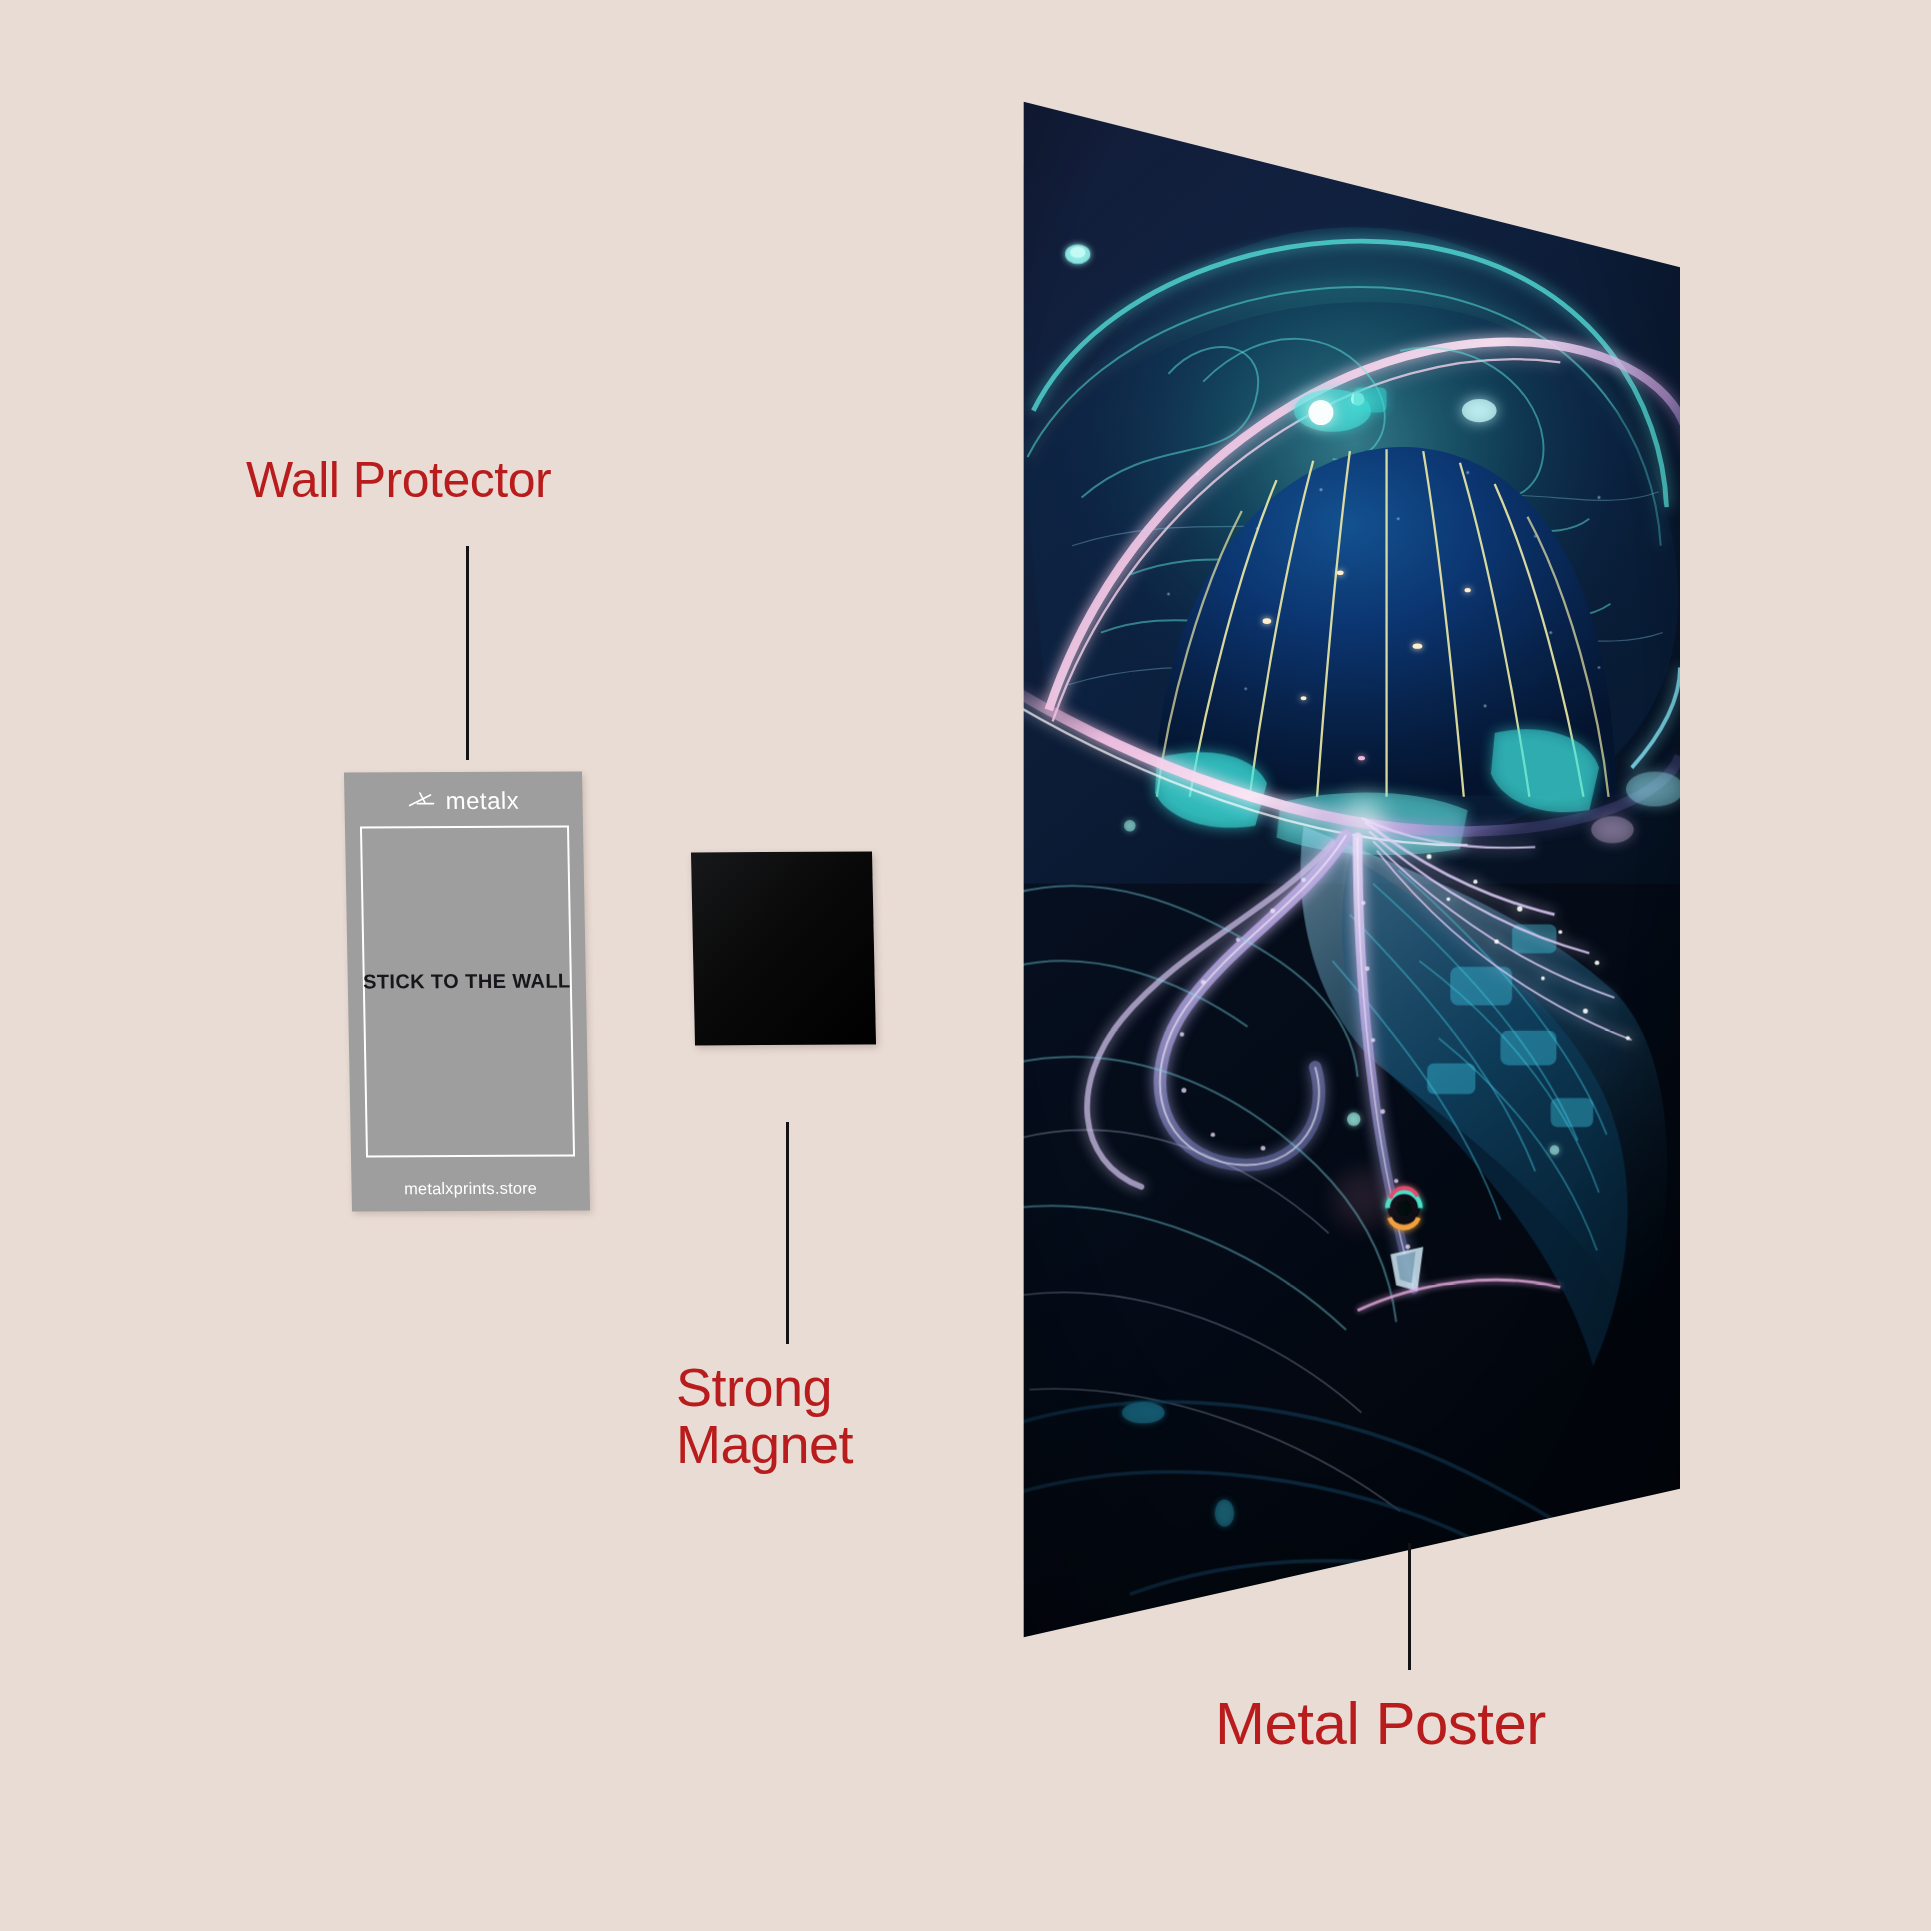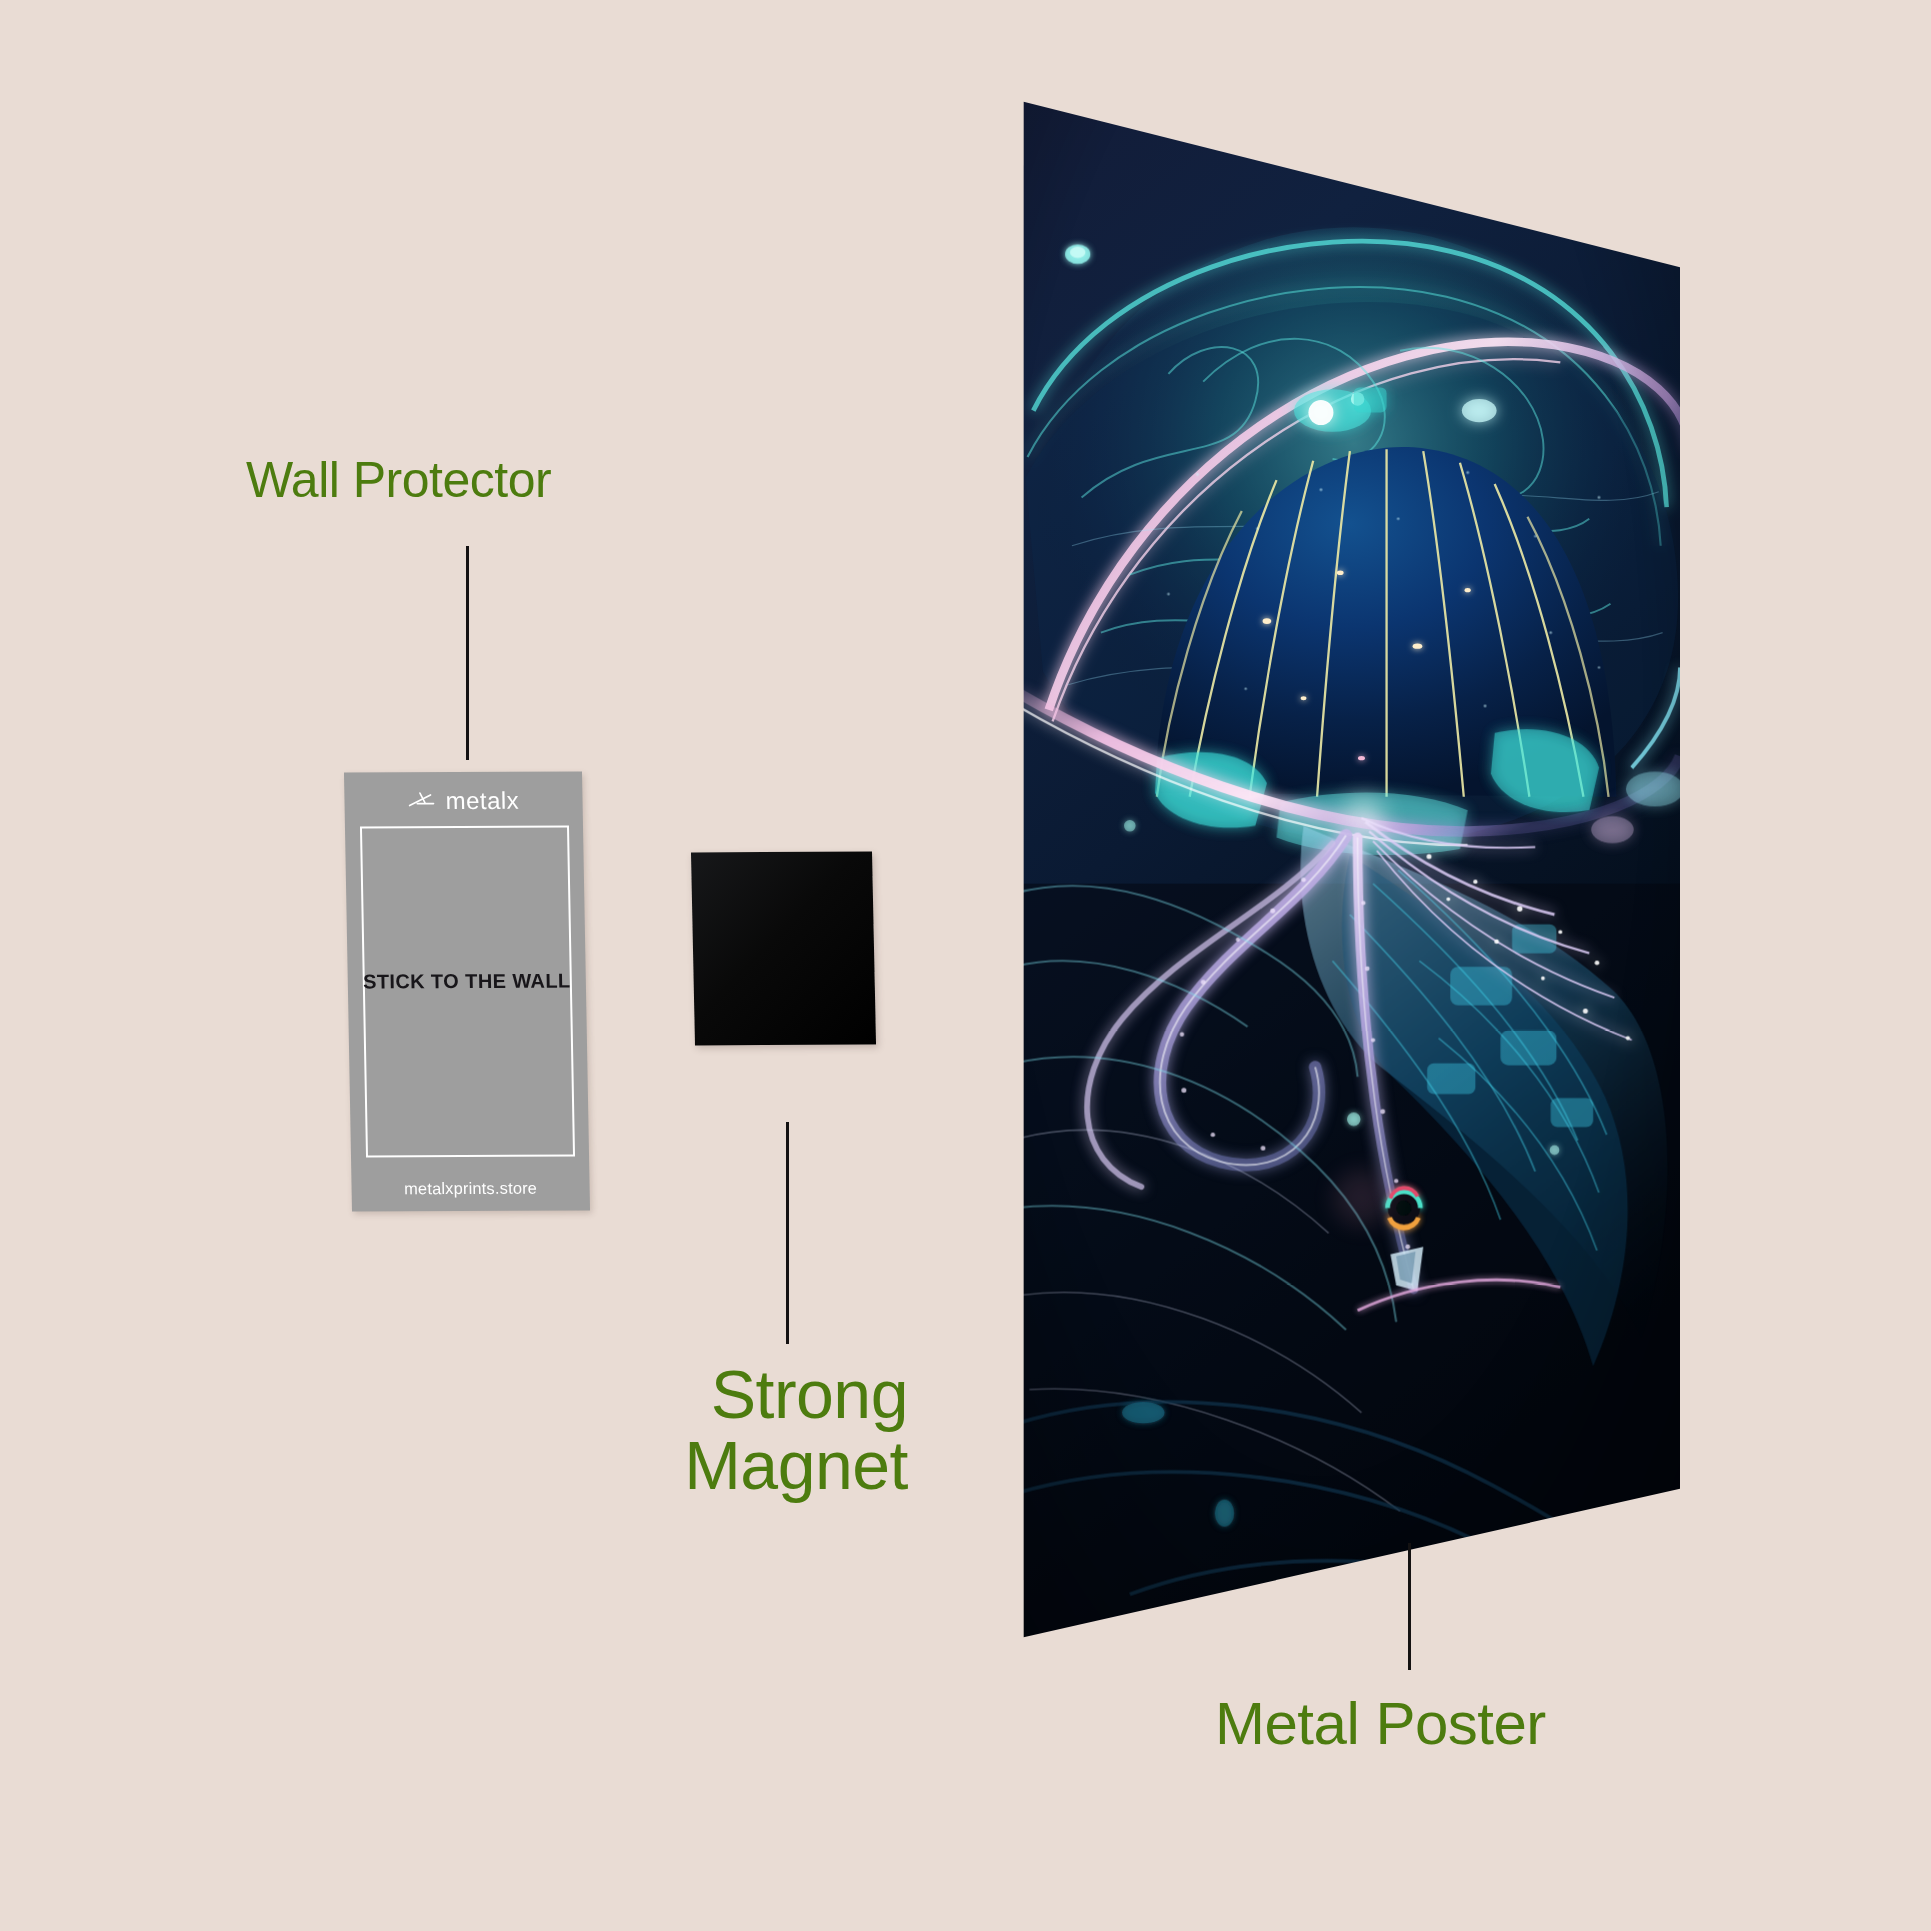--- a/index.html
+++ b/index.html
@@ -18,21 +18,21 @@
   #stage {
     position: relative;
     width: 1931px;
     height: 1931px;
     background: #e9dcd4;
   }
 
   
   .callout-label {
     position: absolute;
-    color: #4d7c0f;
+    color: #b91c1c;
     font-family: "Liberation Sans", sans-serif;
     font-weight: 400;
     letter-spacing: -0.5px;
     line-height: 1.05;
     white-space: pre-line;
   }
 
   .leader-line {
     position: absolute;
     background: #141212;
@@ -445,20 +445,20 @@
 
     <div class="wp-url">metalxprints.store</div>
   </div>
 
   <div id="strong-magnet"></div>
 
   <div class="callout-label" style="left:246px; top:454px; font-size:50px;">Wall Protector</div>
   <div class="leader-line" style="left:466px; top:546px; height:214px;"></div>
 
   <div class="leader-line" style="left:786px; top:1122px; height:222px;"></div>
-  <div class="callout-label" style="left:676px; top:1359px; font-size:68px; width:232px; text-align:right;">Strong
+  <div class="callout-label" style="left:676px; top:1359px; font-size:54px; width:232px; text-align:left;">Strong
 Magnet</div>
 
   <div class="leader-line" style="left:1408px; top:1543px; height:127px;"></div>
   <div class="callout-label" style="left:1215px; top:1692px; font-size:60px;">Metal Poster</div>
 
 </div>
 
 
 </body></html>

